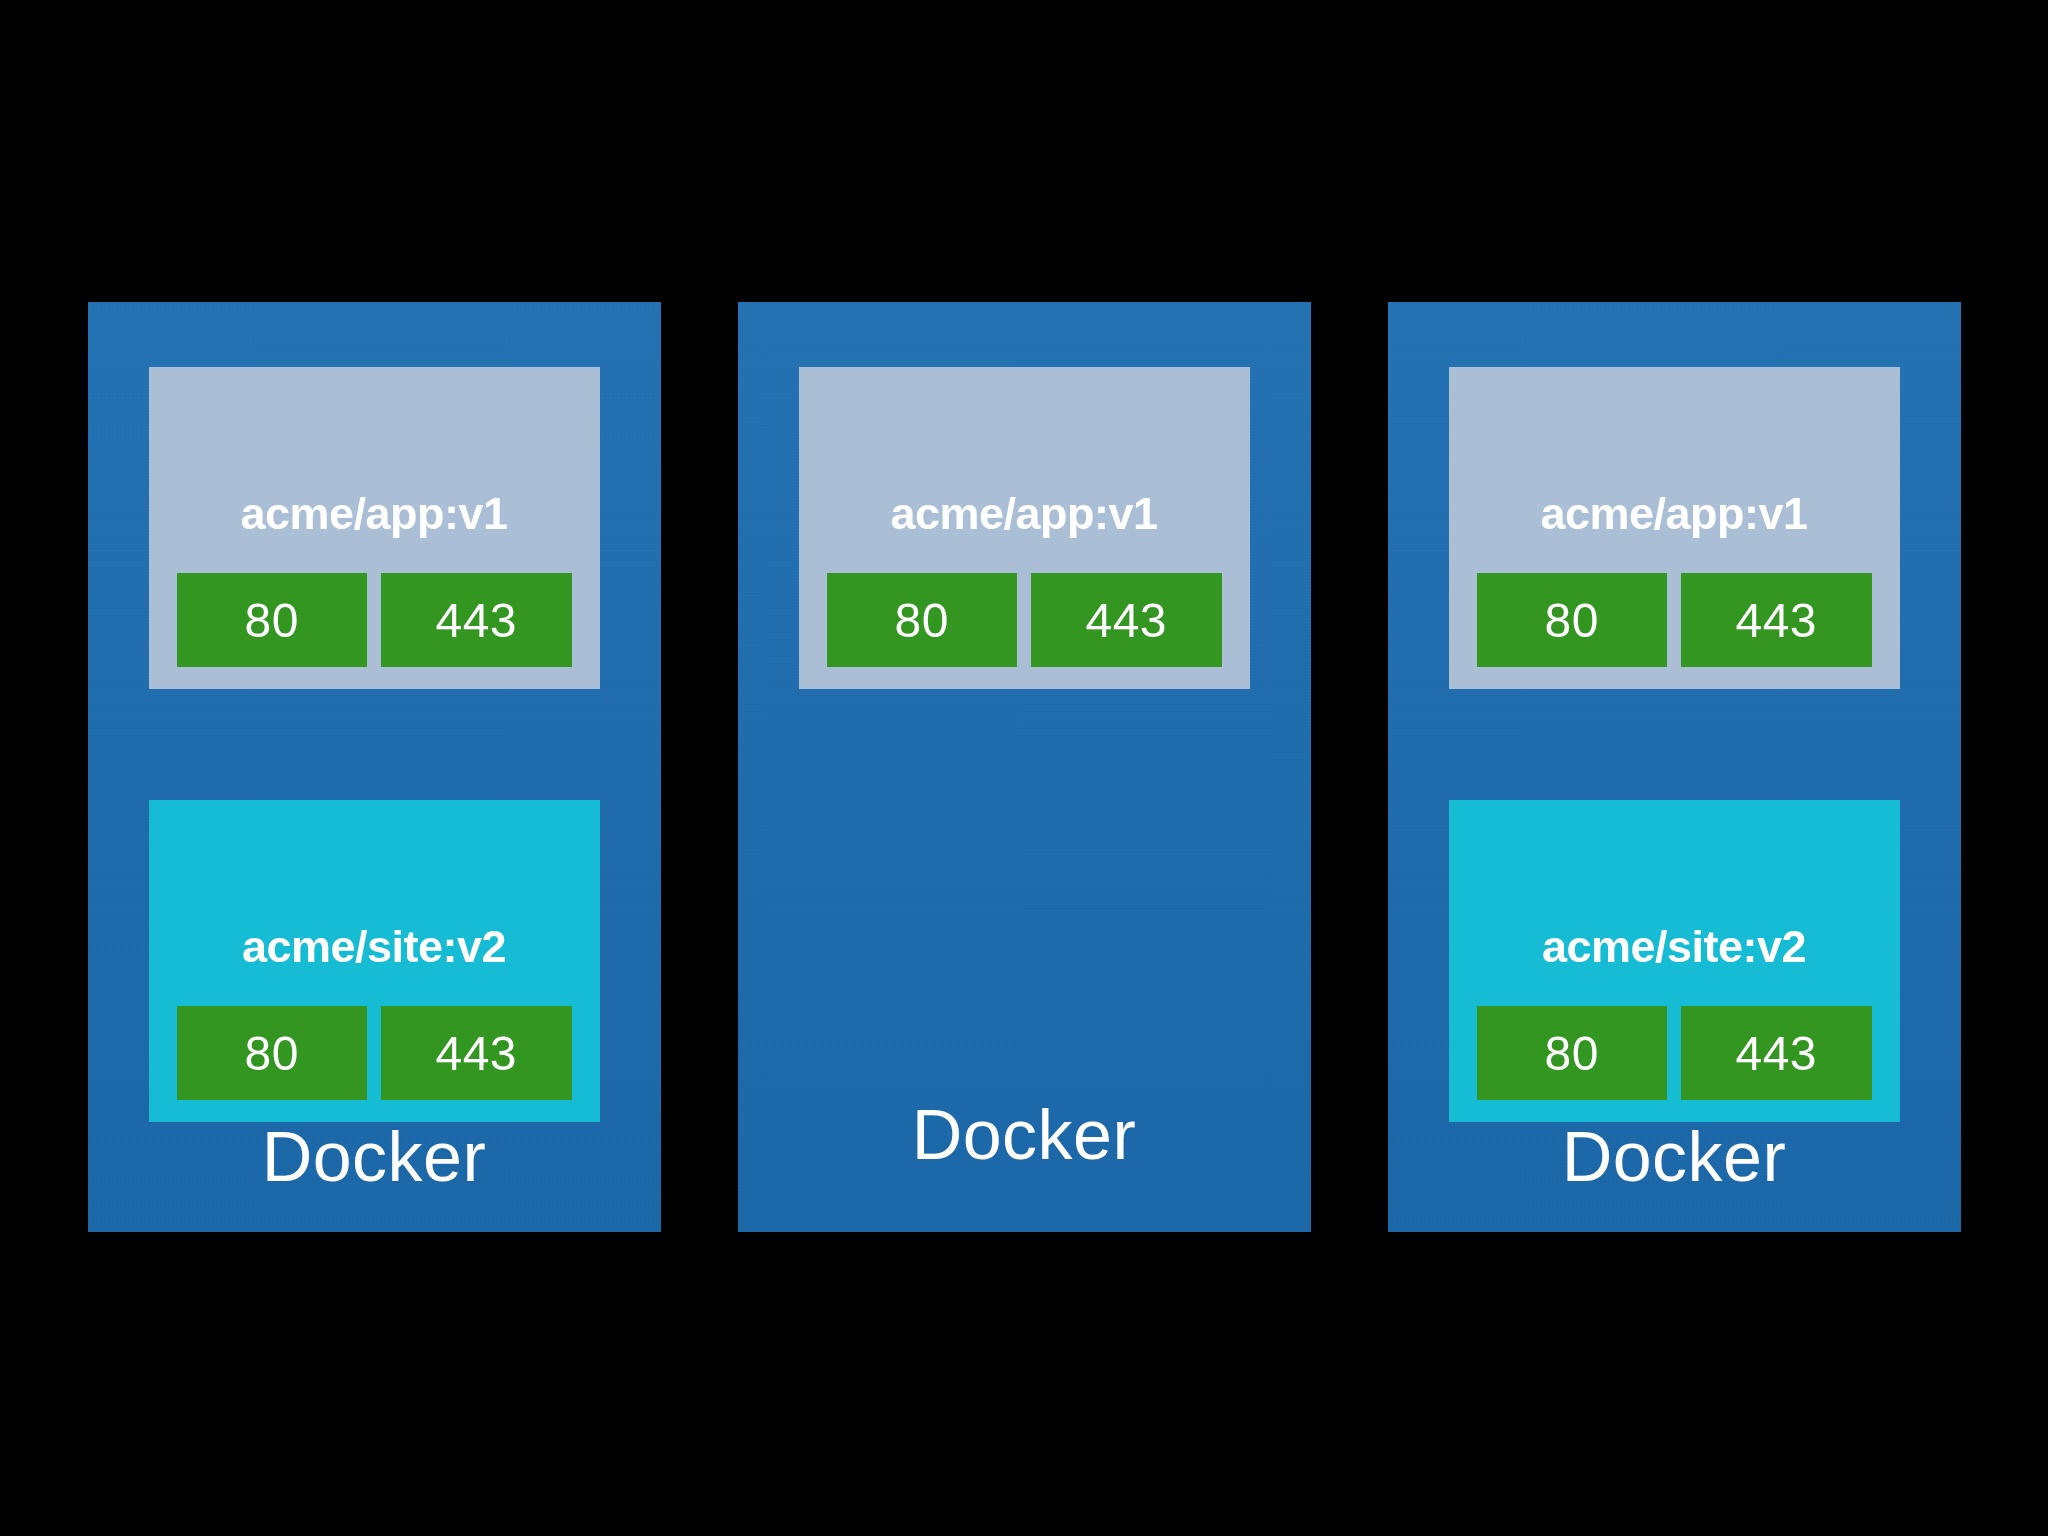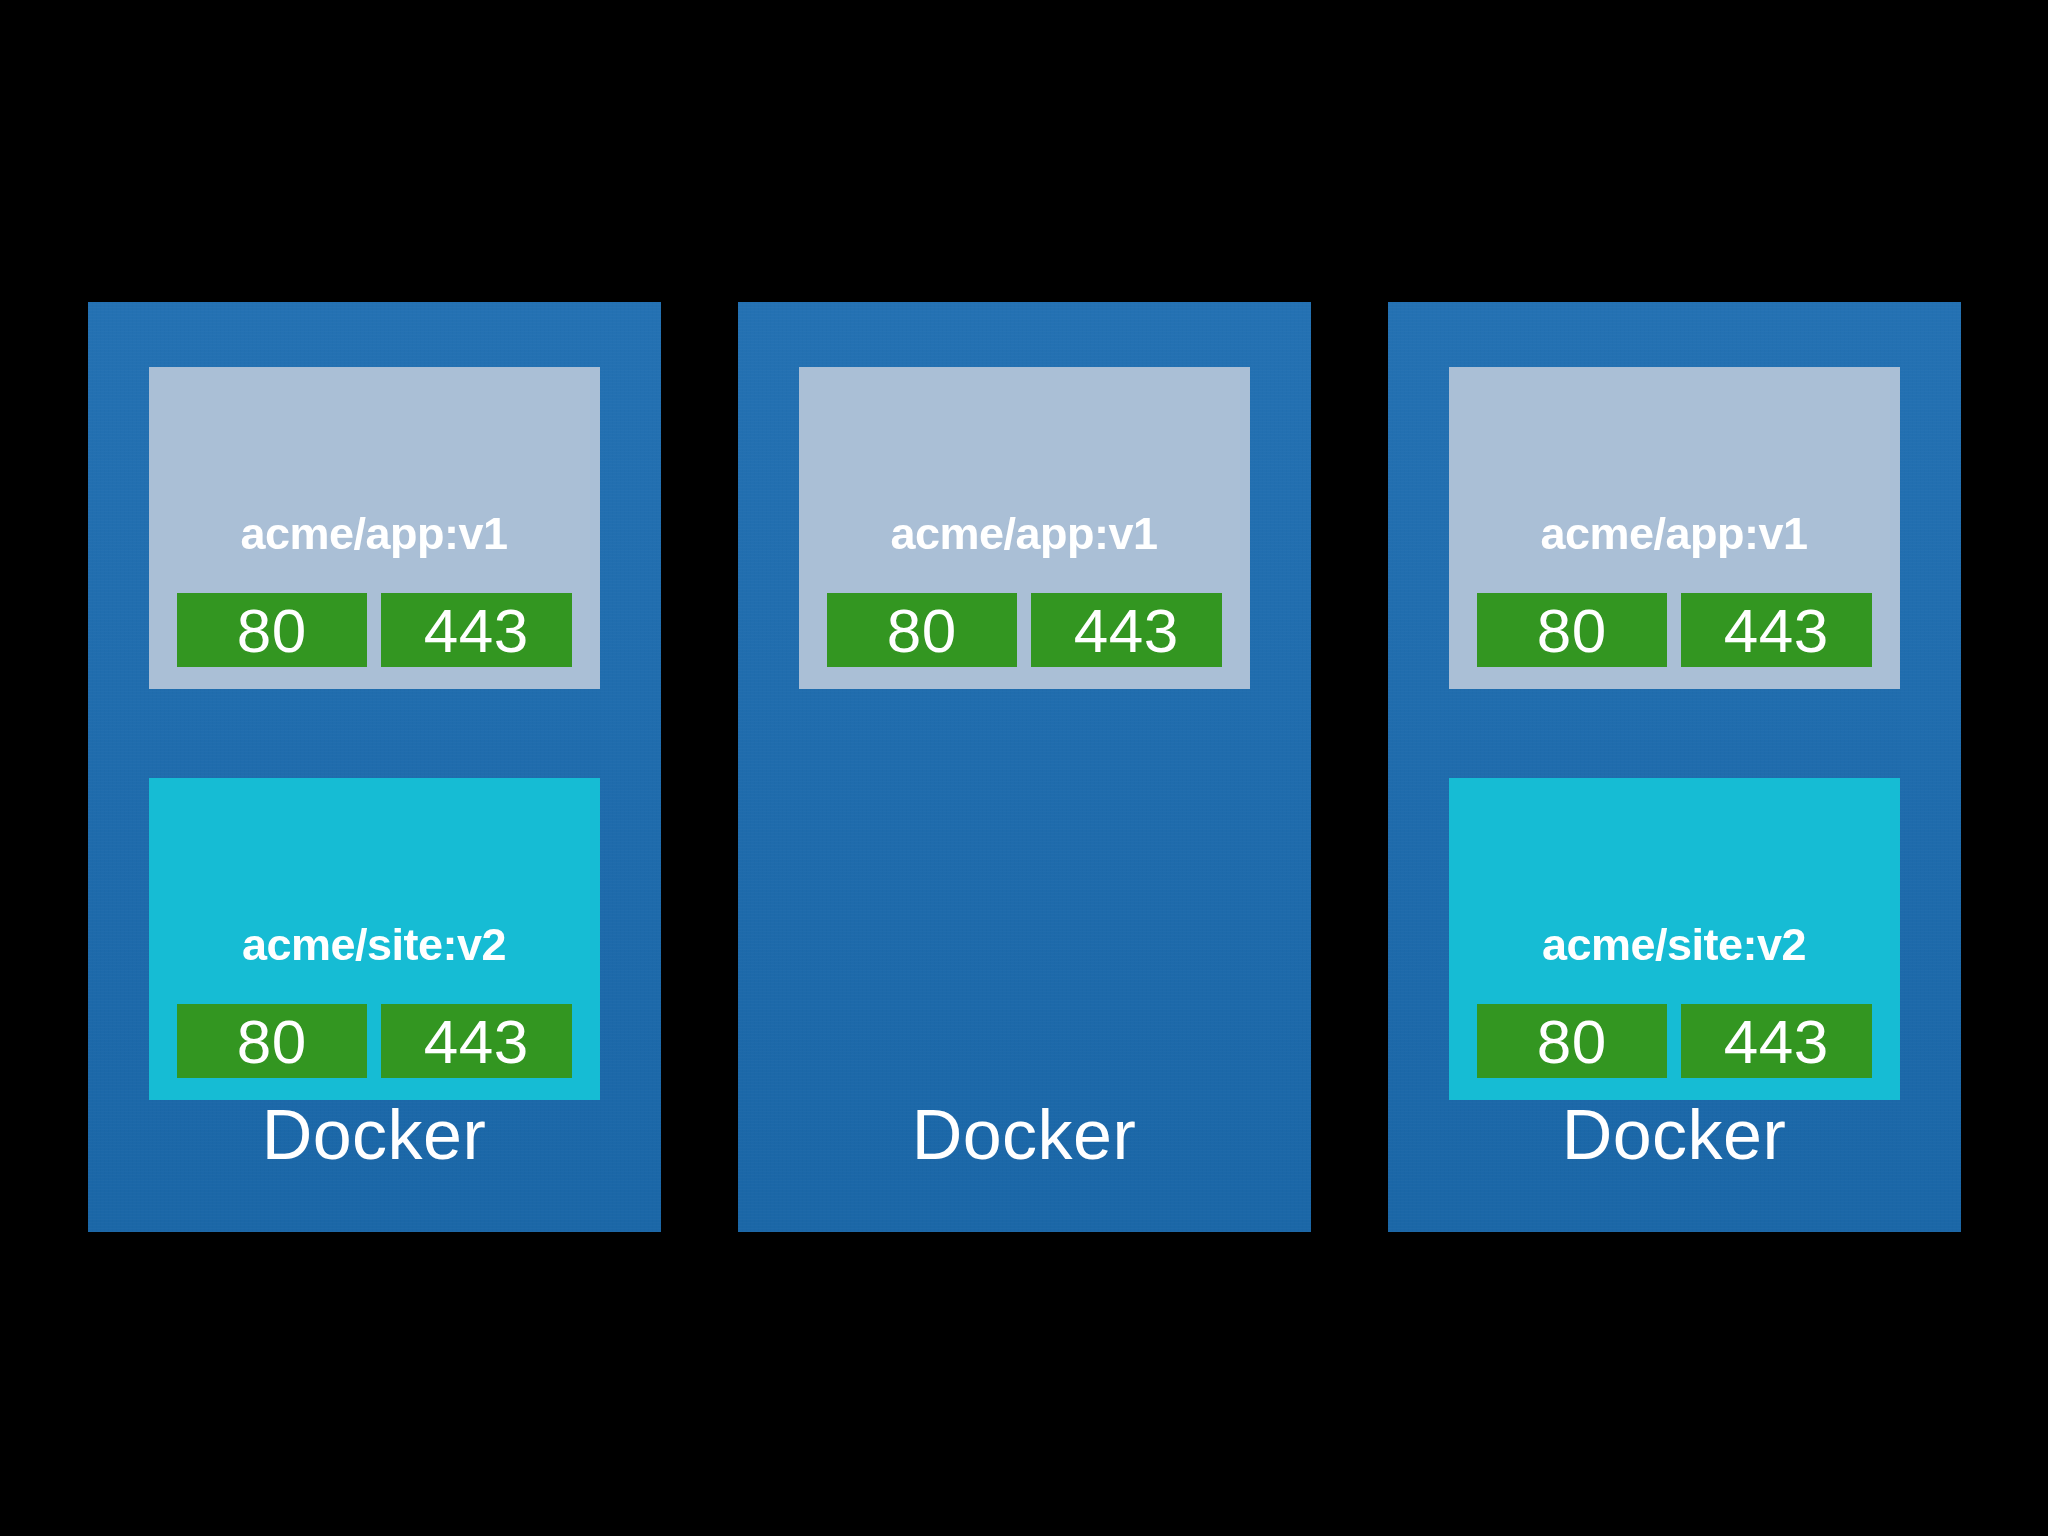--- a/index.html
+++ b/index.html
@@ -77,20 +77,21 @@
     padding: 0 28px 22px 28px;
     position: relative;
   }
 
   .container-box.image-app {
     background: #aabfd6;
   }
 
   .container-box.image-site {
     background: #16bcd4;
+    margin-top: 22px;
   }
 
   .container-name {
     color: #ffffff;
     font-weight: bold;
     font-size: 45px;
     line-height: 1.05;
     text-align: center;
     letter-spacing: -0.5px;
     margin-bottom: 36px;
@@ -99,24 +100,24 @@
 
   .ports {
     display: flex;
     flex-direction: row;
     gap: 14px;
     width: 100%;
   }
 
   .port-box {
     flex: 1 1 0;
-    height: 74px;
+    height: 94px;
     background: #339621;
     color: #ffffff;
-    font-size: 62px;
+    font-size: 48px;
     font-weight: 300;
     display: flex;
     align-items: center;
     justify-content: center;
     letter-spacing: 0.5px;
   }
 
   .host-label {
     position: relative;
     z-index: 2;

